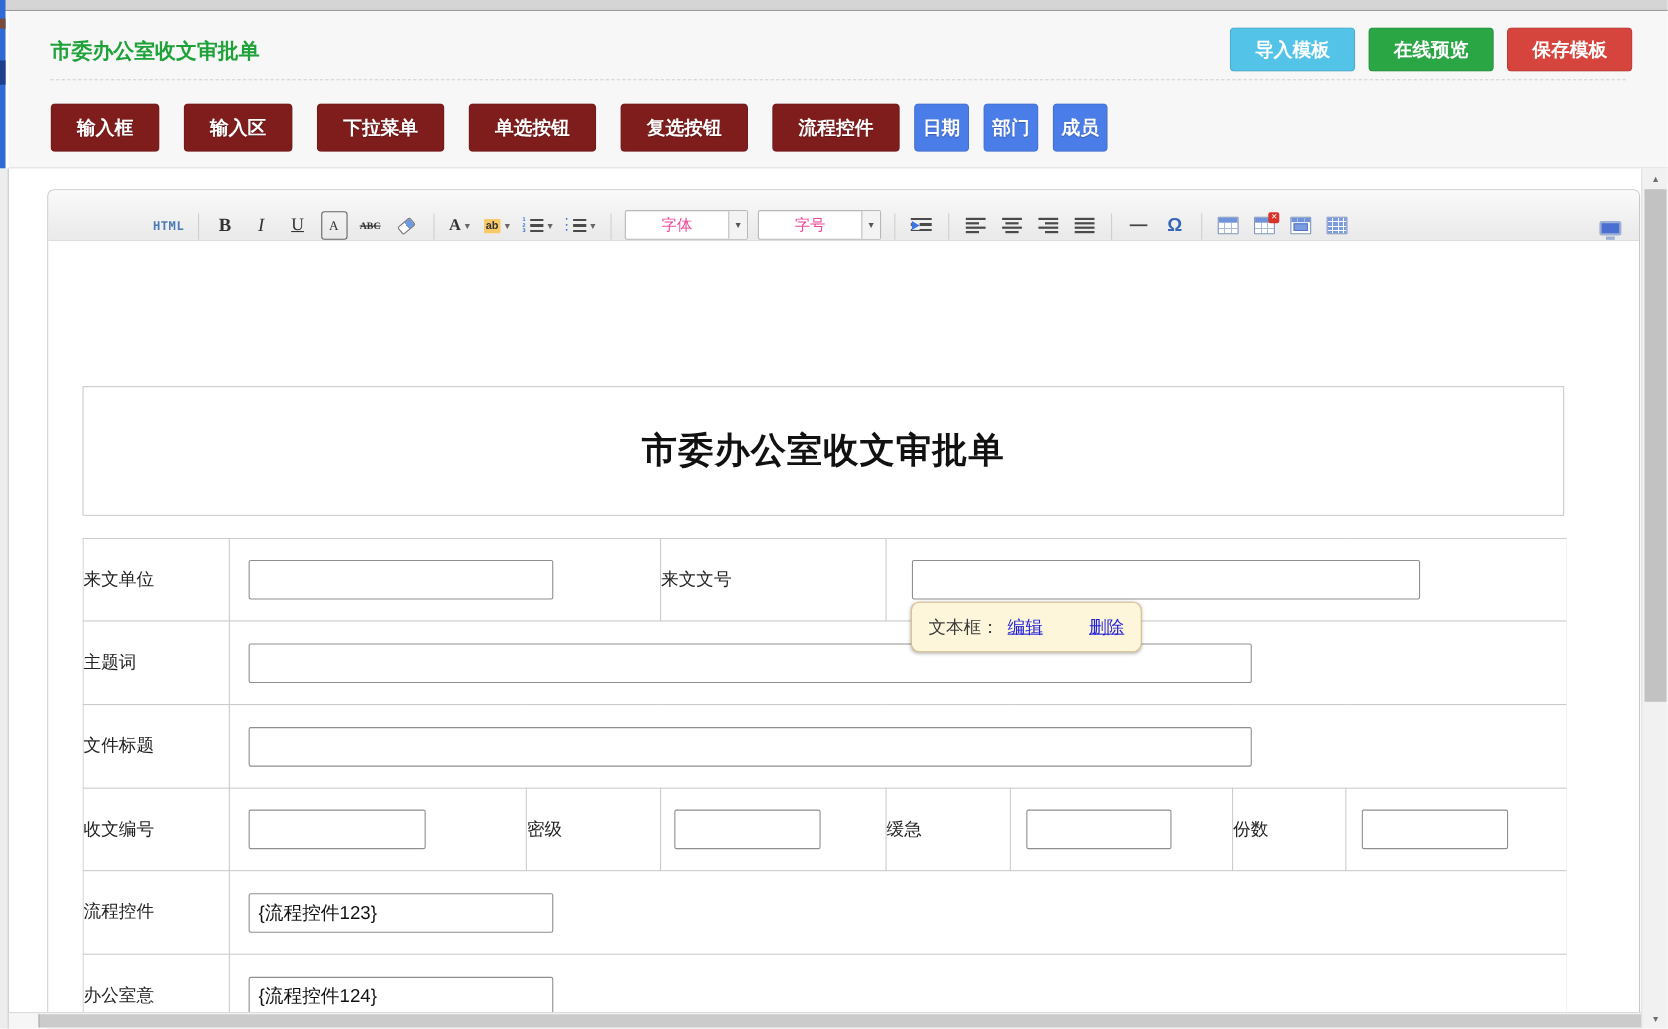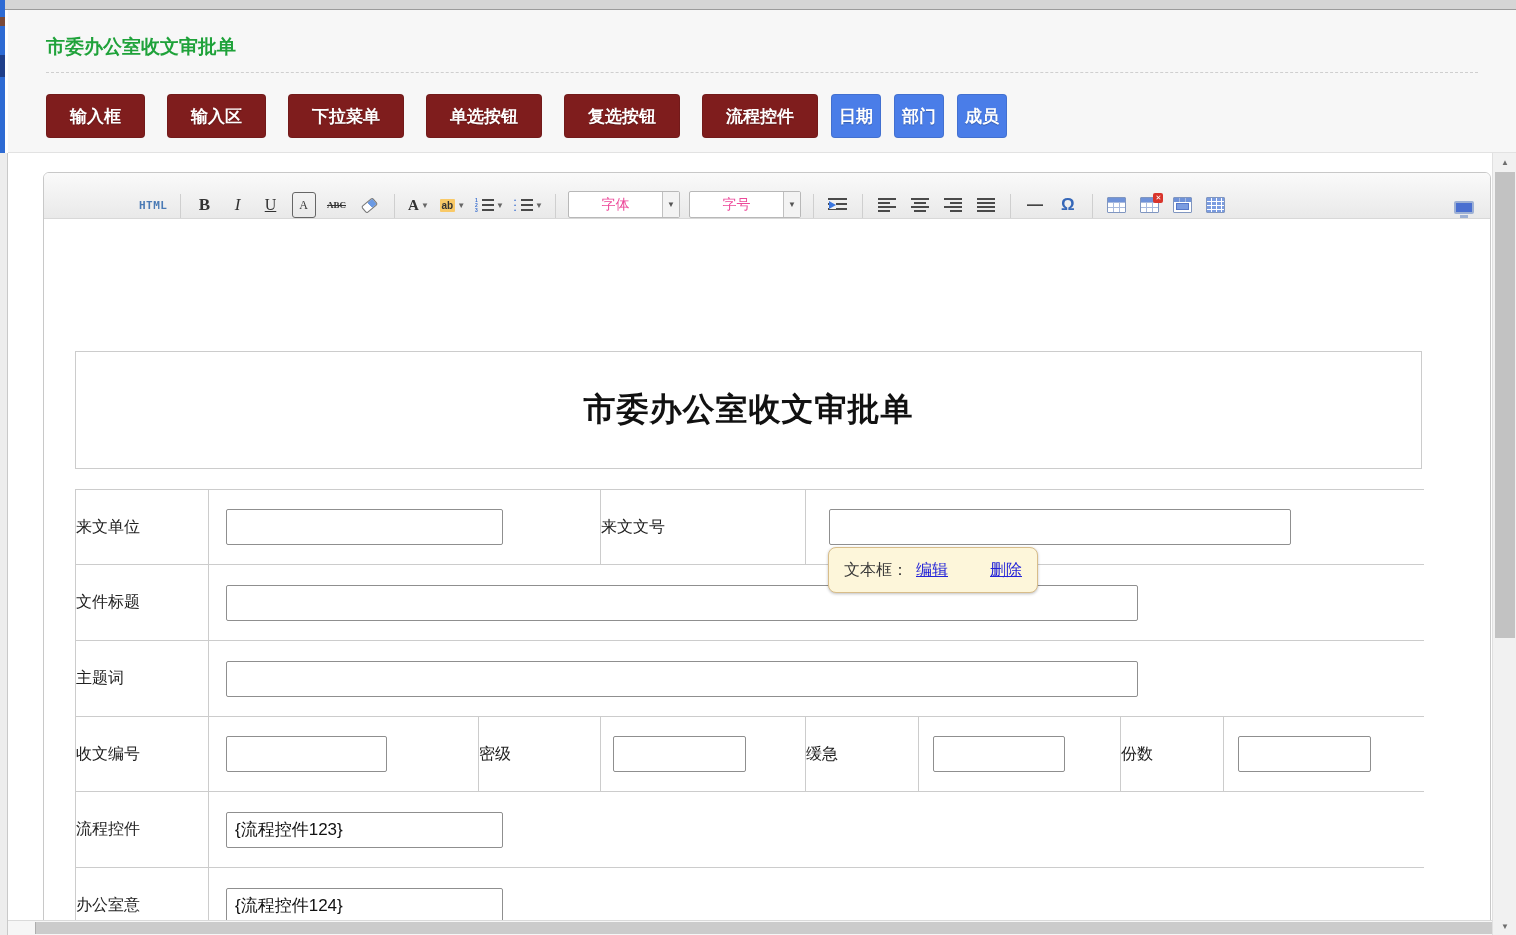--- a/index.html
+++ b/index.html
@@ -155,20 +155,25 @@
 <div class="topbar"></div>
 <div class="blue-strip">
   <div class="mark1"></div>
   <div class="mark2"></div>
 </div>
 <div class="left-margin"></div>
 
 <div class="header">
   <div class="page-title">市委办公室收文审批单</div>
   <div class="divider"></div>
+  <div class="actions">
+    <div class="btn btn-import">导入模板</div>
+    <div class="btn btn-preview">在线预览</div>
+    <div class="btn btn-save">保存模板</div>
+  </div>
   <div class="widgets">
     <div class="wgroup-cyan">
       <div class="wbtn wbtn-cyan">输入框</div>
       <div class="wbtn wbtn-cyan">输入区</div>
       <div class="wbtn wbtn-cyan">下拉菜单</div>
       <div class="wbtn wbtn-cyan">单选按钮</div>
       <div class="wbtn wbtn-cyan">复选按钮</div>
       <div class="wbtn wbtn-cyan">流程控件</div>
     </div>
     <div class="wgroup-blue">
@@ -298,27 +303,27 @@
           <td class="lab">来文单位</td>
           <td colspan="2">
                 <input class="fi ml17 w311" value="" style="">
               </td>
           <td class="lab">来文文号</td>
           <td colspan="4">
                 <input class="fi ml23 w462" value="" style="">
               </td>
         </tr>
         <tr style="height:76px">
-          <td class="lab">文件标题</td>
+          <td class="lab">主题词</td>
           <td colspan="7">
                 <input class="fi ml17 w912" value="" style="">
               </td>
         </tr>
         <tr style="height:76px">
-          <td class="lab">主题词</td>
+          <td class="lab">文件标题</td>
           <td colspan="7">
                 <input class="fi ml17 w912" value="" style="">
               </td>
         </tr>
         <tr style="height:75px">
           <td class="lab">收文编号</td>
           <td>
                 <input class="fi ml17 w161" value="" style="">
               </td>
           <td class="lab">密级</td>

